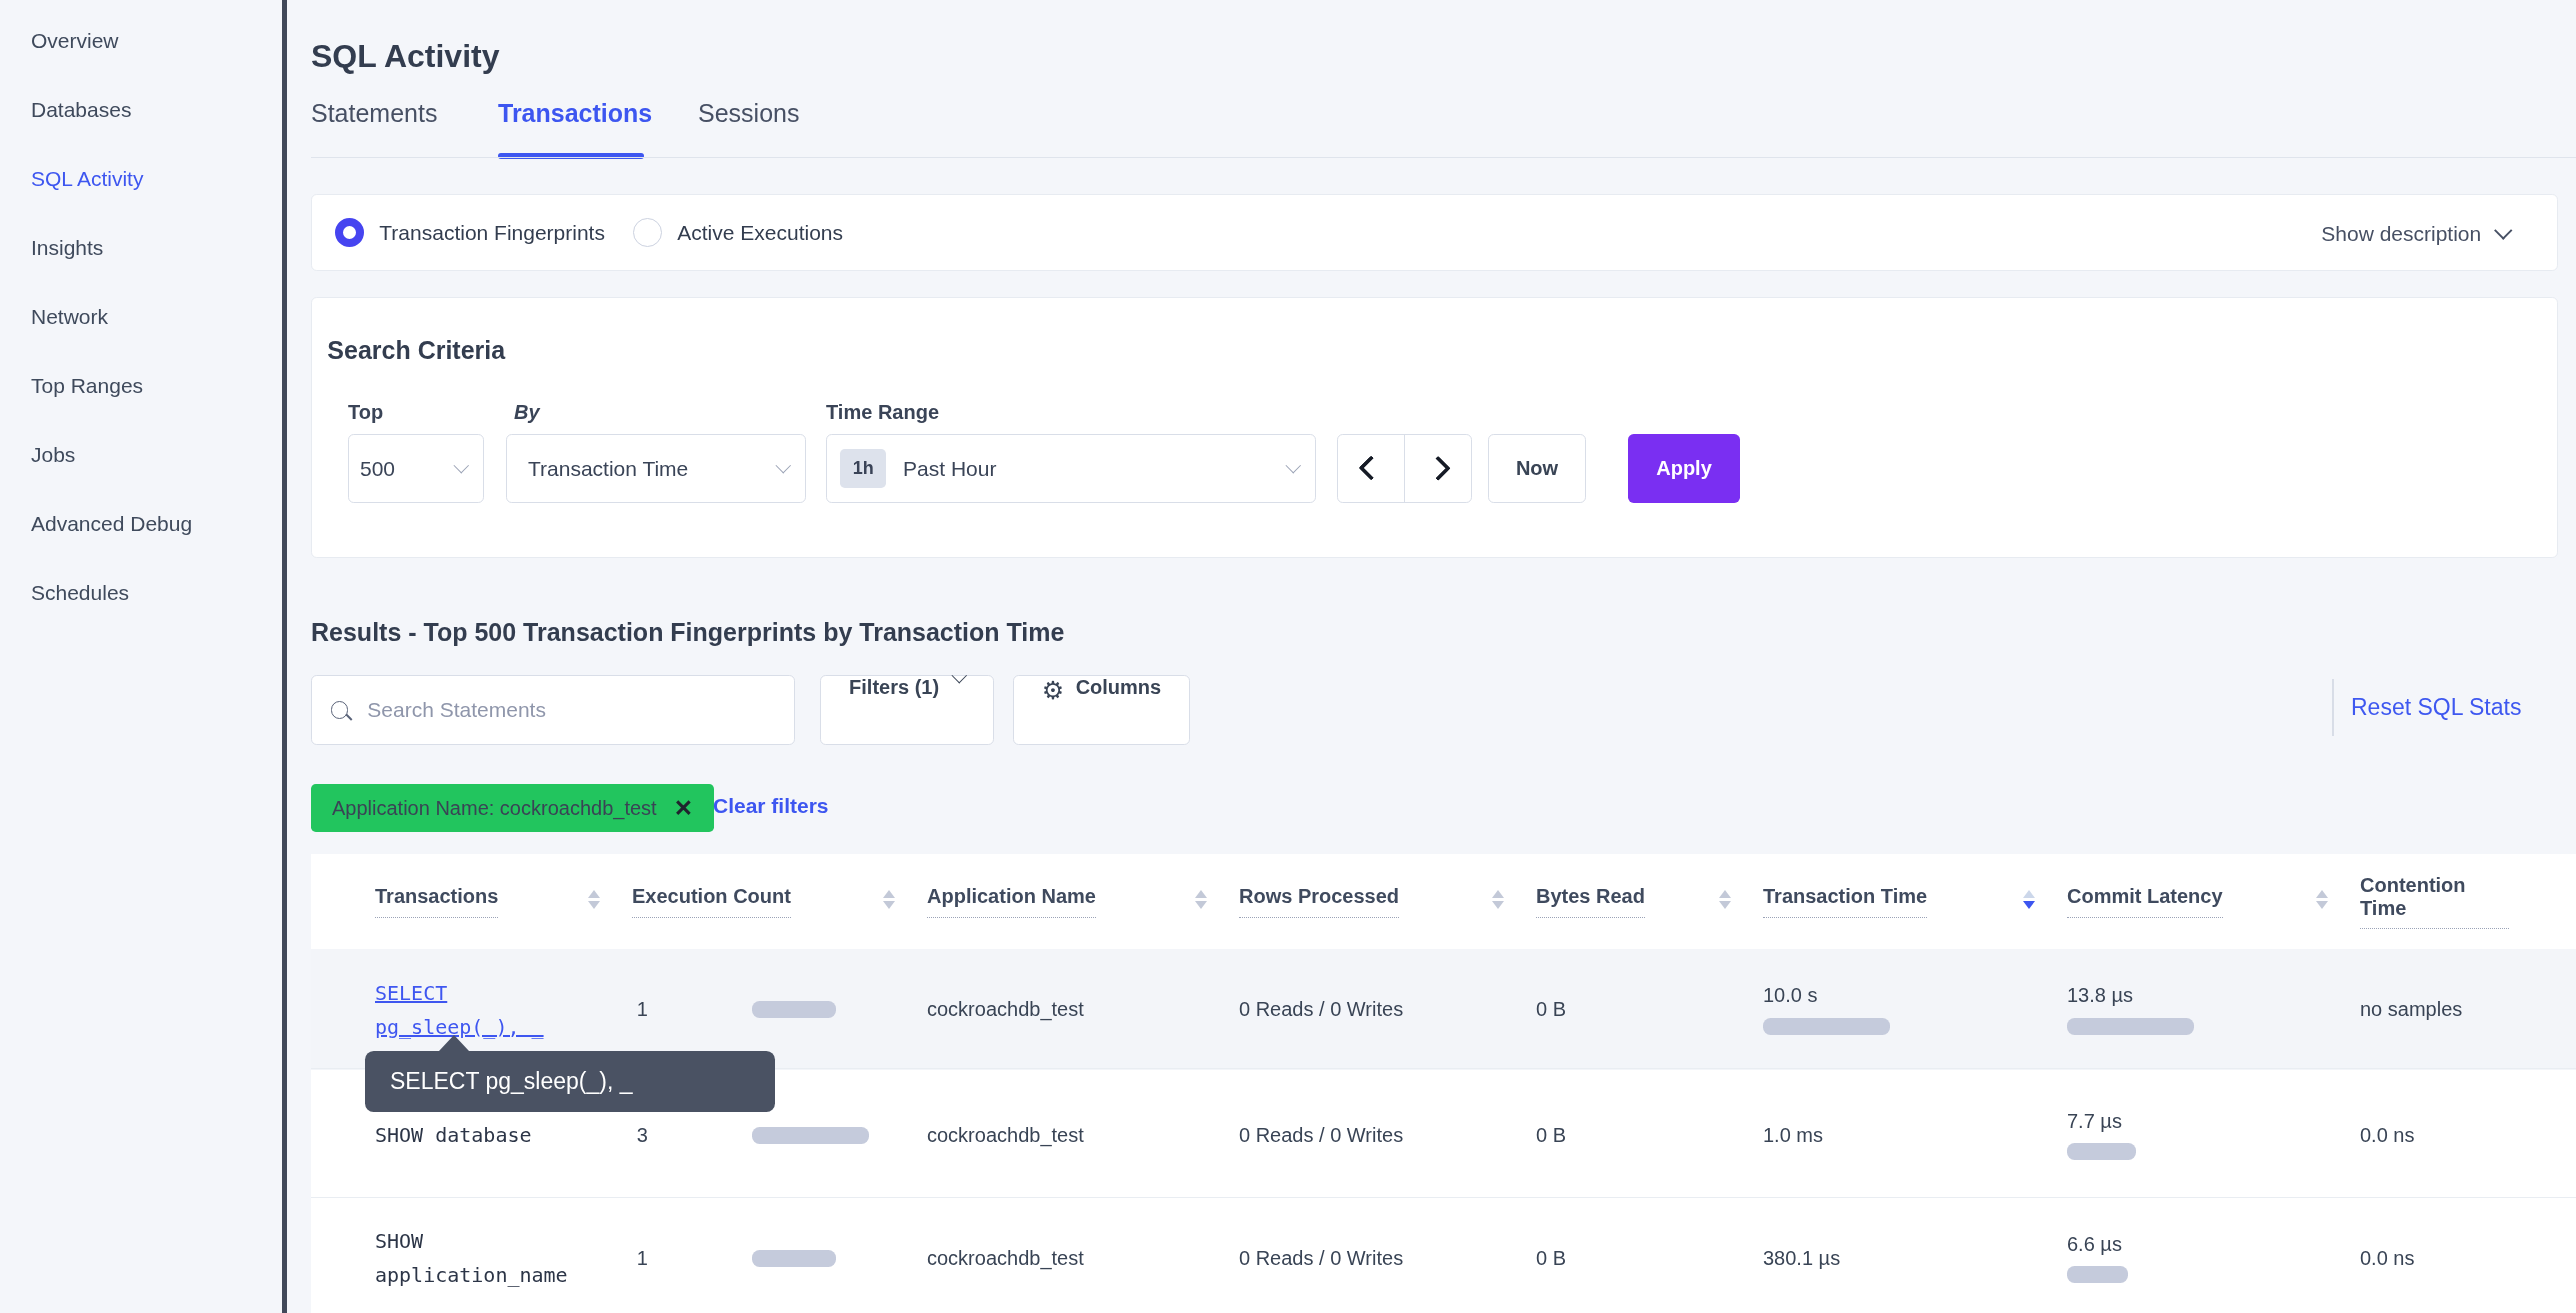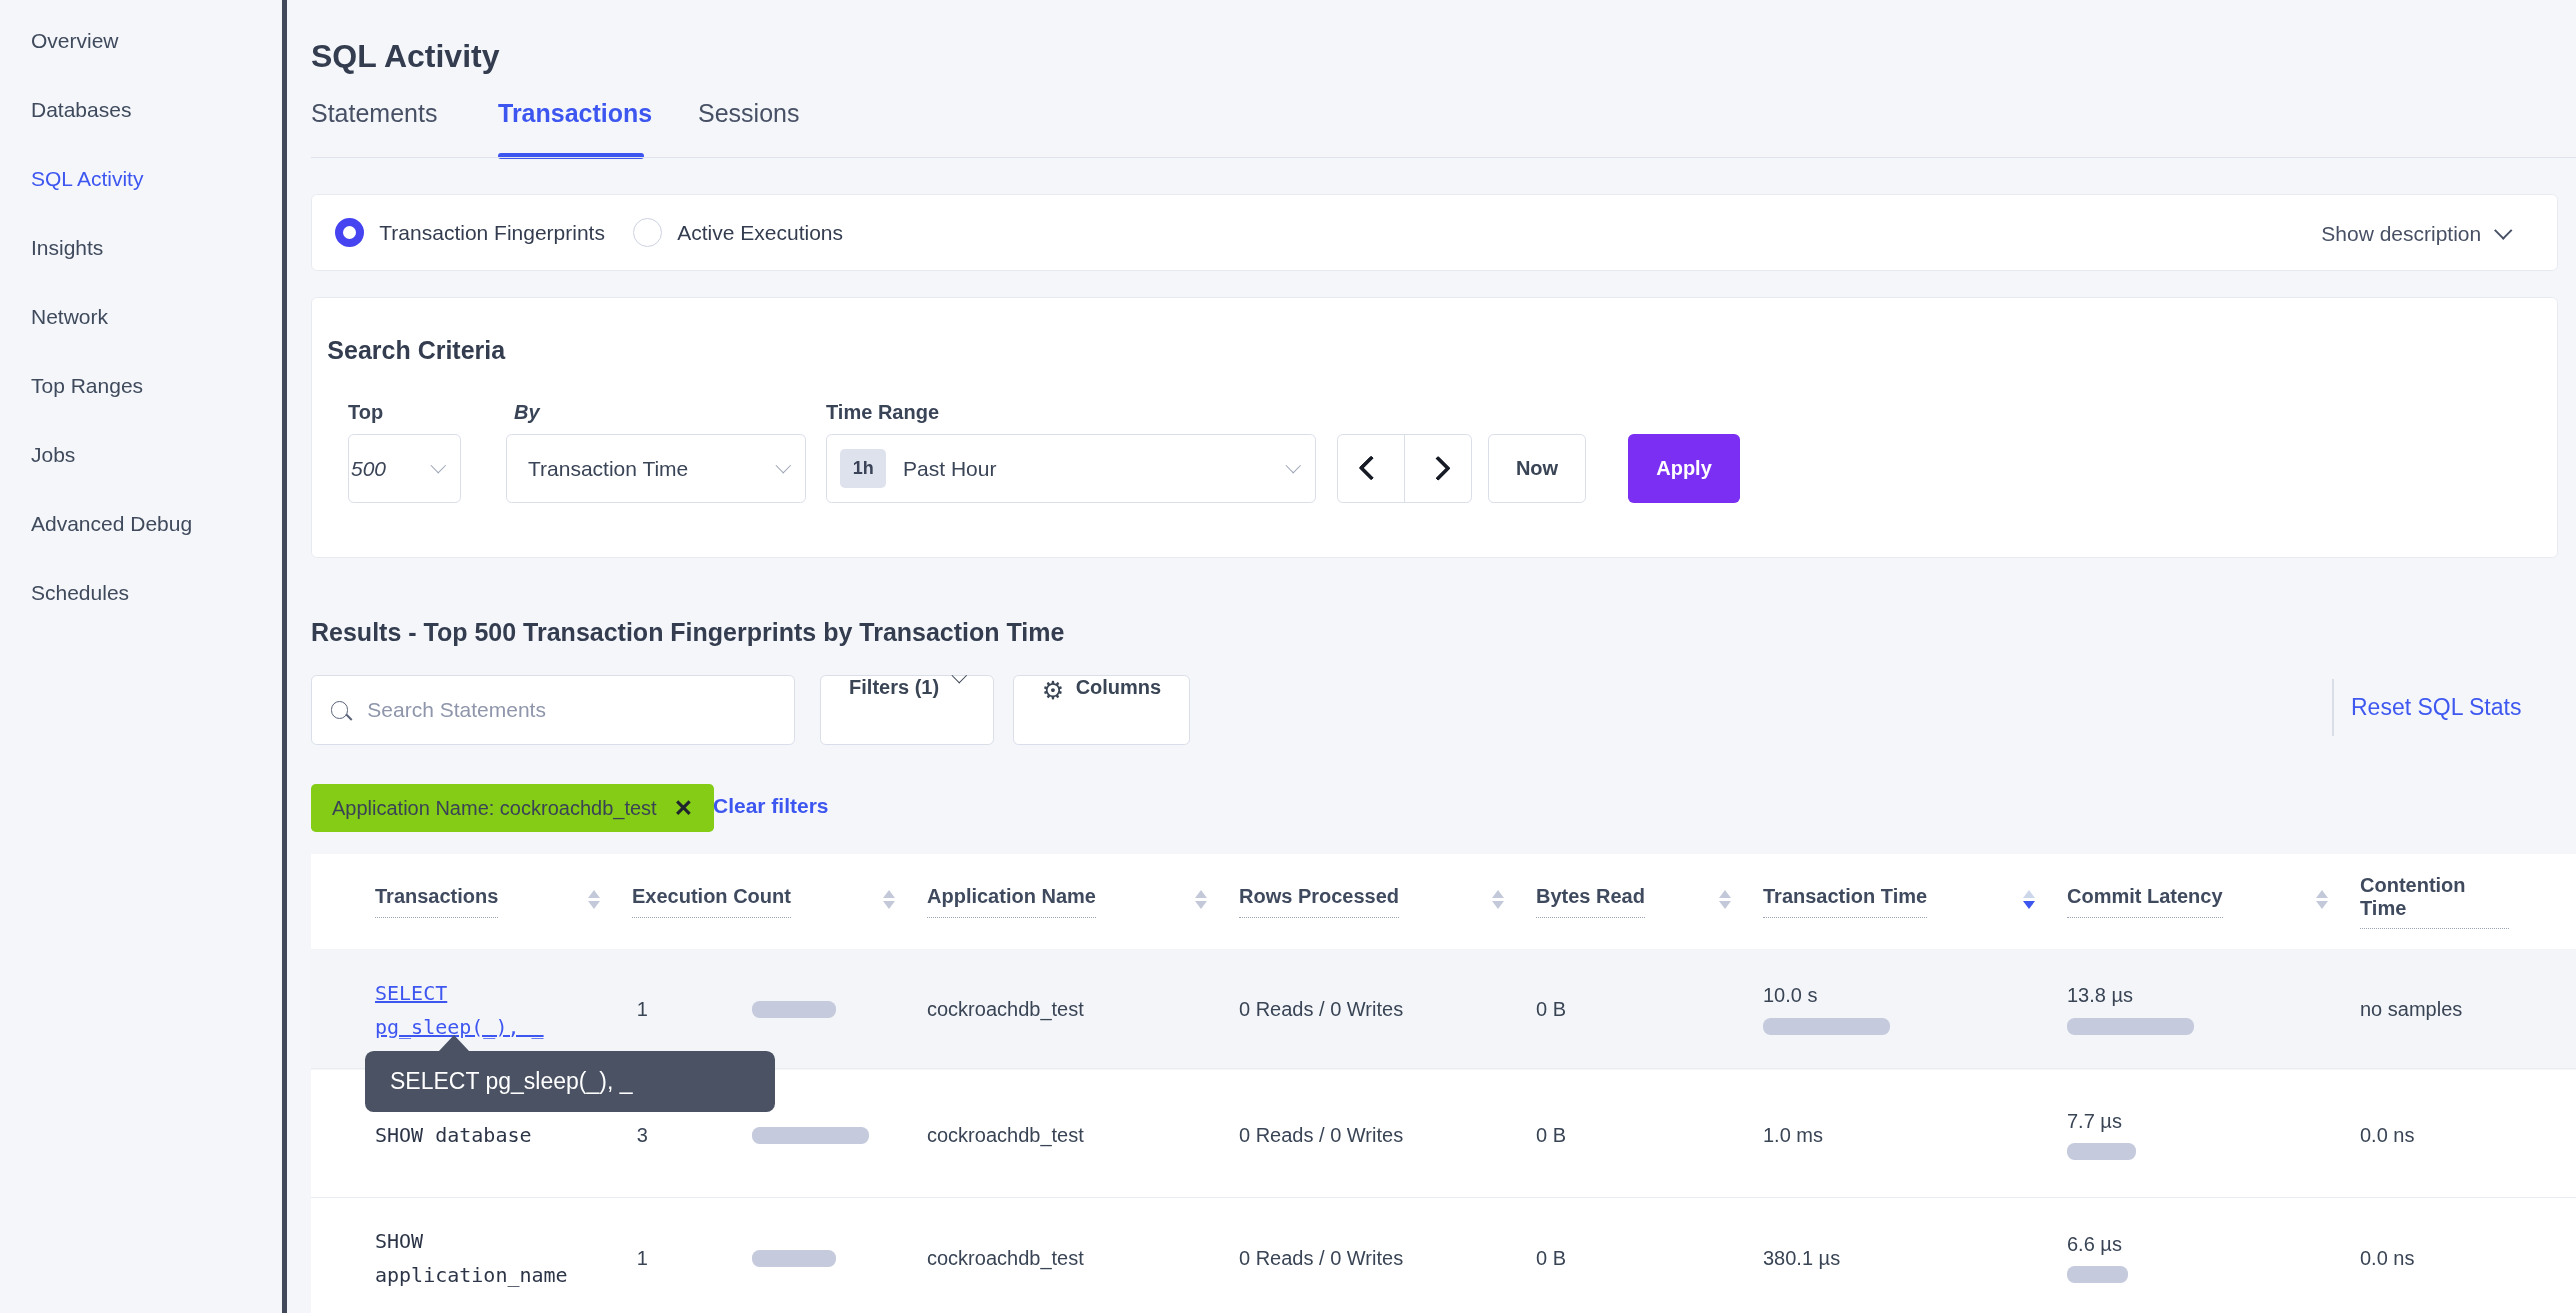--- a/index.html
+++ b/index.html
@@ -51,21 +51,21 @@
   .search-box input::placeholder{color:#8f96ab;}
   .ctl-btn{position:absolute;top:675px;height:70px;background:#fff;border:1px solid #d9dee8;border-radius:5.7px;box-sizing:border-box;
            display:flex;align-items:flex-start;justify-content:center;font-size:20px;font-weight:700;color:#394455;cursor:pointer;}
   .btn-filters{left:820px;width:174px;}
   .btn-columns{left:1013px;width:177px;}
   .gear{font-size:25px;margin-right:11.4px;color:#394455;font-weight:400;}
   .stats{position:absolute;top:697px;left:1556px;width:757px;text-align:right;font-size:20.5px;color:#3b4457;}
   .vsep{position:absolute;left:2332px;top:679px;width:1.9px;height:57px;background:#d8dde7;}
   .reset-link{position:absolute;left:2351px;top:694px;font-size:23px;color:#3e58f0;cursor:pointer;white-space:nowrap;}
   
-  .chip{position:absolute;left:311px;top:784px;height:48px;background:#84cc16;border-radius:4.8px;display:inline-flex;align-items:center;padding:0 21px;font-size:20px;color:#3a4355;}
+  .chip{position:absolute;left:311px;top:784px;height:48px;background:#22c55e;border-radius:4.8px;display:inline-flex;align-items:center;padding:0 21px;font-size:20px;color:#3a4355;}
   .chip-x{margin-left:17px;font-size:23px;font-weight:700;color:#20242e;cursor:pointer;line-height:1;}
   .clear-link{position:absolute;left:713px;top:794px;font-size:21px;font-weight:600;color:#3d56f0;cursor:pointer;}
   
   .table-card{position:absolute;left:311px;top:854px;right:0;bottom:0;background:#fff;}
   .tgrid{display:grid;grid-template-columns:257px 295px 312px 297px 227px 304px 293px auto;padding-left:64px;align-items:center;}
   .thead{height:95px;}
   .th{position:relative;font-size:20px;font-weight:700;color:#3f4a5e;padding-right:67px;box-sizing:border-box;}
   .th-label{display:inline-block;border-bottom:1.9px dotted #9ba3b7;padding-bottom:8.6px;cursor:pointer;}
   .sort{position:absolute;right:32px;top:50%;transform:translateY(-60%);display:flex;flex-direction:column;gap:3.8px;cursor:pointer;}
   .tri-up{width:0;height:0;border-left:6.7px solid transparent;border-right:6.7px solid transparent;border-bottom:8.6px solid #c3c9d8;}
@@ -121,21 +121,21 @@
     <span class="showdesc">
       <span>Show description</span>
       <span class="vchev"></span>
     </span>
   </div>
 
   <div class="card search-card">
     <div class="sc-title">Search Criteria</div>
 
     <div class="field-label" style="left:36px;">Top</div>
-    <div class="select" style="left:36px;width:113px;padding-left:2px;font-style:italic;">
+    <div class="select" style="left:36px;width:136px;padding-left:11px;">
       <span>500</span>
       <span class="chev vchev gray"></span>
     </div>
 
     <div class="field-label" style="left:202px;font-style:italic;">By</div>
     <div class="select" style="left:194px;width:300px;padding-left:21px;">
       <span>Transaction Time</span>
       <span class="chev vchev gray"></span>
     </div>
 

